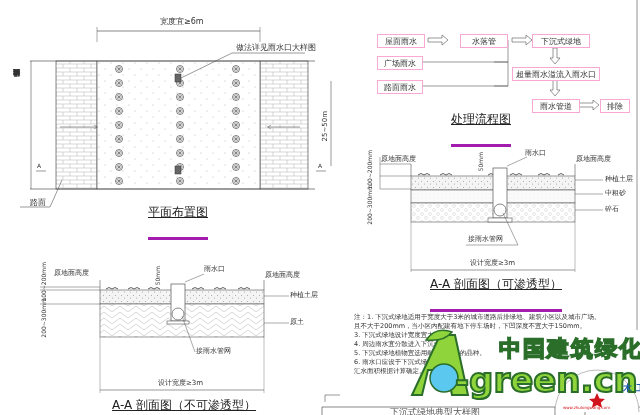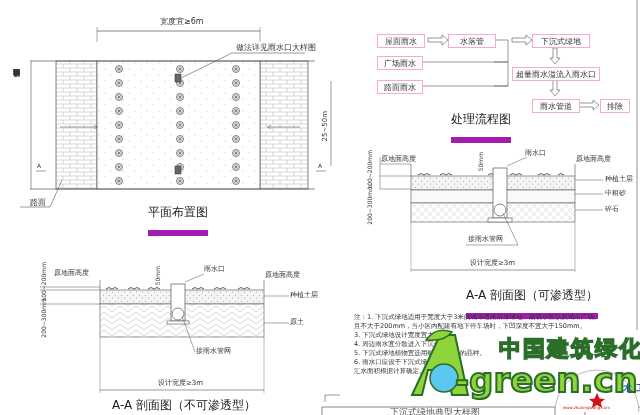--- a/index.html
+++ b/index.html
@@ -1,20 +1,20 @@
 <!DOCTYPE html>
 <html><head>
 <meta charset="utf-8">
 <style>
   html,body{margin:0;padding:0;background:#fff;}
   body{width:640px;height:415px;position:relative;overflow:hidden;font-family:"DejaVu Sans",sans-serif;color:#333;}
   .abs{position:absolute;}
   .txt{font-size:8px;color:#333;white-space:nowrap;line-height:1;}
   .title{font-size:12px;color:#222;white-space:nowrap;line-height:1;}
-  .title-u{border-bottom:6px solid #a21caf;padding-bottom:12px;}
+  .title-u{border-bottom:3px solid #a21caf;padding-bottom:19px;text-decoration:underline;}
   .vtxt{writing-mode:vertical-rl;transform:rotate(180deg);font-size:7px;color:#333;white-space:nowrap;line-height:1;}
   .fbox{position:absolute;border:1px solid #f9a8d4;background:#fff;font-size:8px;color:#333;display:flex;align-items:center;justify-content:center;white-space:nowrap;height:12px;}
   .notes{font-size:6.5px;line-height:9px;color:#333;white-space:nowrap;}
   svg{position:absolute;left:0;top:0;}
   .wm-cn{font-size:22px;font-weight:bold;color:#fff;-webkit-text-stroke:1.5px #2a6e2a;letter-spacing:2px;white-space:nowrap;line-height:1;padding-left:32px;}
   .wm-en{font-size:34px;font-weight:bold;color:#8ed43a;-webkit-text-stroke:2px #2a6e2a;white-space:nowrap;line-height:1;}
 </style>
 </head>
 <body>
 
@@ -179,41 +179,41 @@
 <div class="abs txt" style="left:160px;top:18px;">宽度宜≥6m</div>
 <div class="abs txt" style="left:236px;top:44px;">做法详见雨水口大样图</div>
 <div class="abs vtxt" style="left:14px;top:82px;">长度根据实际情况由设计定</div>
 <div class="abs vtxt" style="left:322px;top:111px;">25~50m</div>
 <div class="abs txt" style="left:30px;top:199px;">路面</div>
 <div class="abs txt" style="left:37px;top:163px;font-size:6px;">A</div>
 <div class="abs txt" style="left:318px;top:163px;font-size:6px;">A</div>
 <div class="abs title title-u" style="left:148px;top:206px;">平面布置图</div>
 
 <div class="fbox" style="left:377px;top:34px;width:46px;">屋面雨水</div>
-<div class="fbox" style="left:448px;top:34px;width:46px;">水落管</div>
+<div class="fbox" style="left:460px;top:34px;width:46px;">水落管</div>
 <div class="fbox" style="left:532px;top:34px;width:56px;">下沉式绿地</div>
 <div class="fbox" style="left:377px;top:56px;width:44px;">广场雨水</div>
 <div class="fbox" style="left:377px;top:80px;width:44px;">路面雨水</div>
 <div class="fbox" style="left:512px;top:67px;width:86px;">超量雨水溢流入雨水口</div>
 <div class="fbox" style="left:532px;top:99px;width:46px;">雨水管道</div>
 <div class="fbox" style="left:600px;top:99px;width:28px;">排除</div>
 <div class="abs title title-u" style="left:451px;top:113px;">处理流程图</div>
 
 <div class="abs vtxt" style="left:367px;top:150px;font-size:6px;">100~200mm</div>
 <div class="abs vtxt" style="left:367px;top:185px;font-size:6px;">200~300mm</div>
 <div class="abs txt" style="left:381px;top:156px;font-size:7px;">原地面高度</div>
 <div class="abs vtxt" style="left:478px;top:152px;font-size:6px;">50mm</div>
 <div class="abs txt" style="left:525px;top:150px;font-size:7px;">雨水口</div>
 <div class="abs txt" style="left:576px;top:156px;font-size:7px;">原地面高度</div>
 <div class="abs txt" style="left:605px;top:176px;font-size:7px;">种植土层</div>
 <div class="abs txt" style="left:605px;top:190px;font-size:7px;">中粗砂</div>
 <div class="abs txt" style="left:605px;top:206px;font-size:7px;">碎石</div>
 <div class="abs txt" style="left:468px;top:236px;font-size:7px;">接雨水管网</div>
 <div class="abs txt" style="left:470px;top:260px;font-size:7px;">设计宽度≥3m</div>
-<div class="abs title title-u" style="left:430px;top:289px;margin-left:36px;">A-A 剖面图（可渗透型）</div>
+<div class="abs title title-u" style="left:430px;top:278px;">A-A 剖面图（可渗透型）</div>
 
 <div class="abs vtxt" style="left:41px;top:262px;font-size:6px;">100~200mm</div>
 <div class="abs vtxt" style="left:41px;top:298px;font-size:6px;">200~300mm</div>
 <div class="abs txt" style="left:54px;top:270px;font-size:7px;">原地面高度</div>
 <div class="abs vtxt" style="left:155px;top:266px;font-size:6px;">50mm</div>
 <div class="abs txt" style="left:204px;top:266px;font-size:7px;">雨水口</div>
 <div class="abs txt" style="left:265px;top:272px;font-size:7px;">原地面高度</div>
 <div class="abs txt" style="left:290px;top:292px;font-size:7px;">种植土层</div>
 <div class="abs txt" style="left:290px;top:319px;font-size:7px;">原土</div>
 <div class="abs txt" style="left:196px;top:348px;font-size:7px;">接雨水管网</div>

